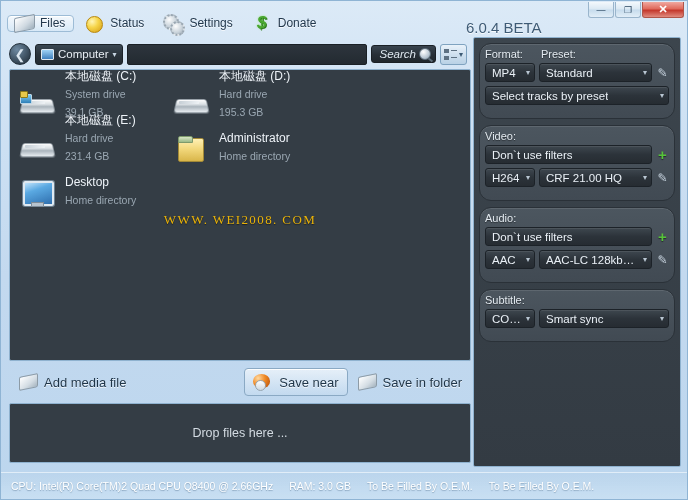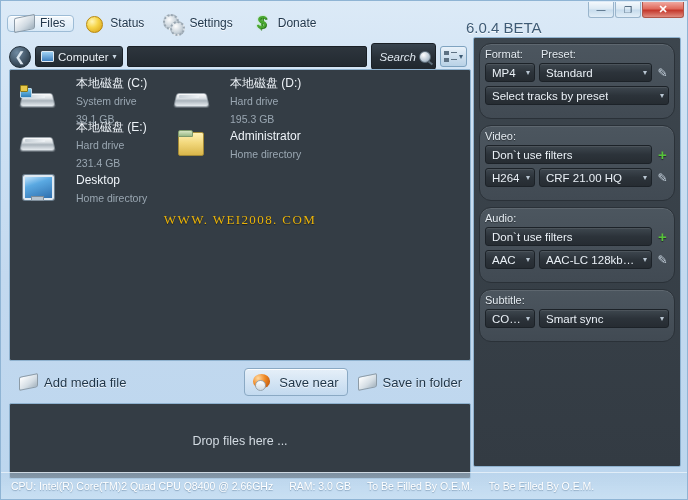--- a/index.html
+++ b/index.html
@@ -129,21 +129,21 @@
     border: 1px solid #dfe9f2; border-radius: 1px;
   }
   .caret { font-size: 8px; color:#c8d6e2; }
   .addr-input {
     width: 240px; height: 21px;
     background: linear-gradient(180deg,#2d353d,#232a31);
     border: 1px solid #1a2026; border-radius: 2px;
   }
   .search-box {
     display:flex; align-items:center; gap:3px;
-    height: 27px; padding: 0 4px 0 8px;
+    height: 18px; padding: 0 4px 0 8px;
     background: linear-gradient(180deg,#39444f 0%, #272f37 55%, #20272d 100%);
     border: 1px solid #1a2026; border-radius: 3px;
     color: #dfe8f0; font-size: 11.5px; font-style: italic;
   }
   .search-mag {
     width: 12px; height: 12px; border-radius: 50%;
     background: radial-gradient(circle at 35% 30%, #fff, #b9c7d3 60%, #7d8e9c);
     border: 1px solid #5d6d7a;
     position: relative;
   }
@@ -174,21 +174,21 @@
     background: #343d45;
     border: 1px solid #8fb2cf;
     border-radius: 2px;
     overflow: hidden;
   }
   .drives {
     display: flex; flex-wrap: wrap;
     padding: 8px 0 0 10px;
   }
   .item {
-    display: flex; align-items: center; gap: 22px;
+    display: flex; align-items: flex-end; gap: 11px;
     width: 154px; height: 42px;
     margin-bottom: 2px;
   }
   .item-ico { width: 34px; height: 30px; position: relative; flex: 0 0 34px; }
   .ico-hdd::before {
     content:""; position:absolute; left:1px; top:8px; width:31px; height:13px;
     background: linear-gradient(180deg,#fdfdfd 0%, #dbe1e5 40%, #aab4bc 60%, #e8edf1 100%);
     border:1px solid #8a949c; border-radius: 3px;
     transform: perspective(24px) rotateX(18deg);
   }
@@ -272,21 +272,21 @@
     content:""; position:absolute; left:2px; top:7px; width:9px;height:9px;
     border-radius:50%;
     background: linear-gradient(180deg,#ffffff,#cfd8df);
     border:1px solid #97a5b0;
   }
   .spacer { flex: 1; }
 
   
   .drop-area {
     position: absolute; left: 8px; top: 402px;
-    width: 462px; height: 76px;
+    width: 462px; height: 60px;
     background: #343d45;
     border: 1px solid #8fb2cf; border-radius: 2px;
     display: flex; align-items: center; justify-content: center;
     color: #d3dbe2; font-size: 12.5px;
   }
 
   
   .right-panel {
     position: absolute; left: 472px; top: 36px;
     width: 208px; height: 430px;

